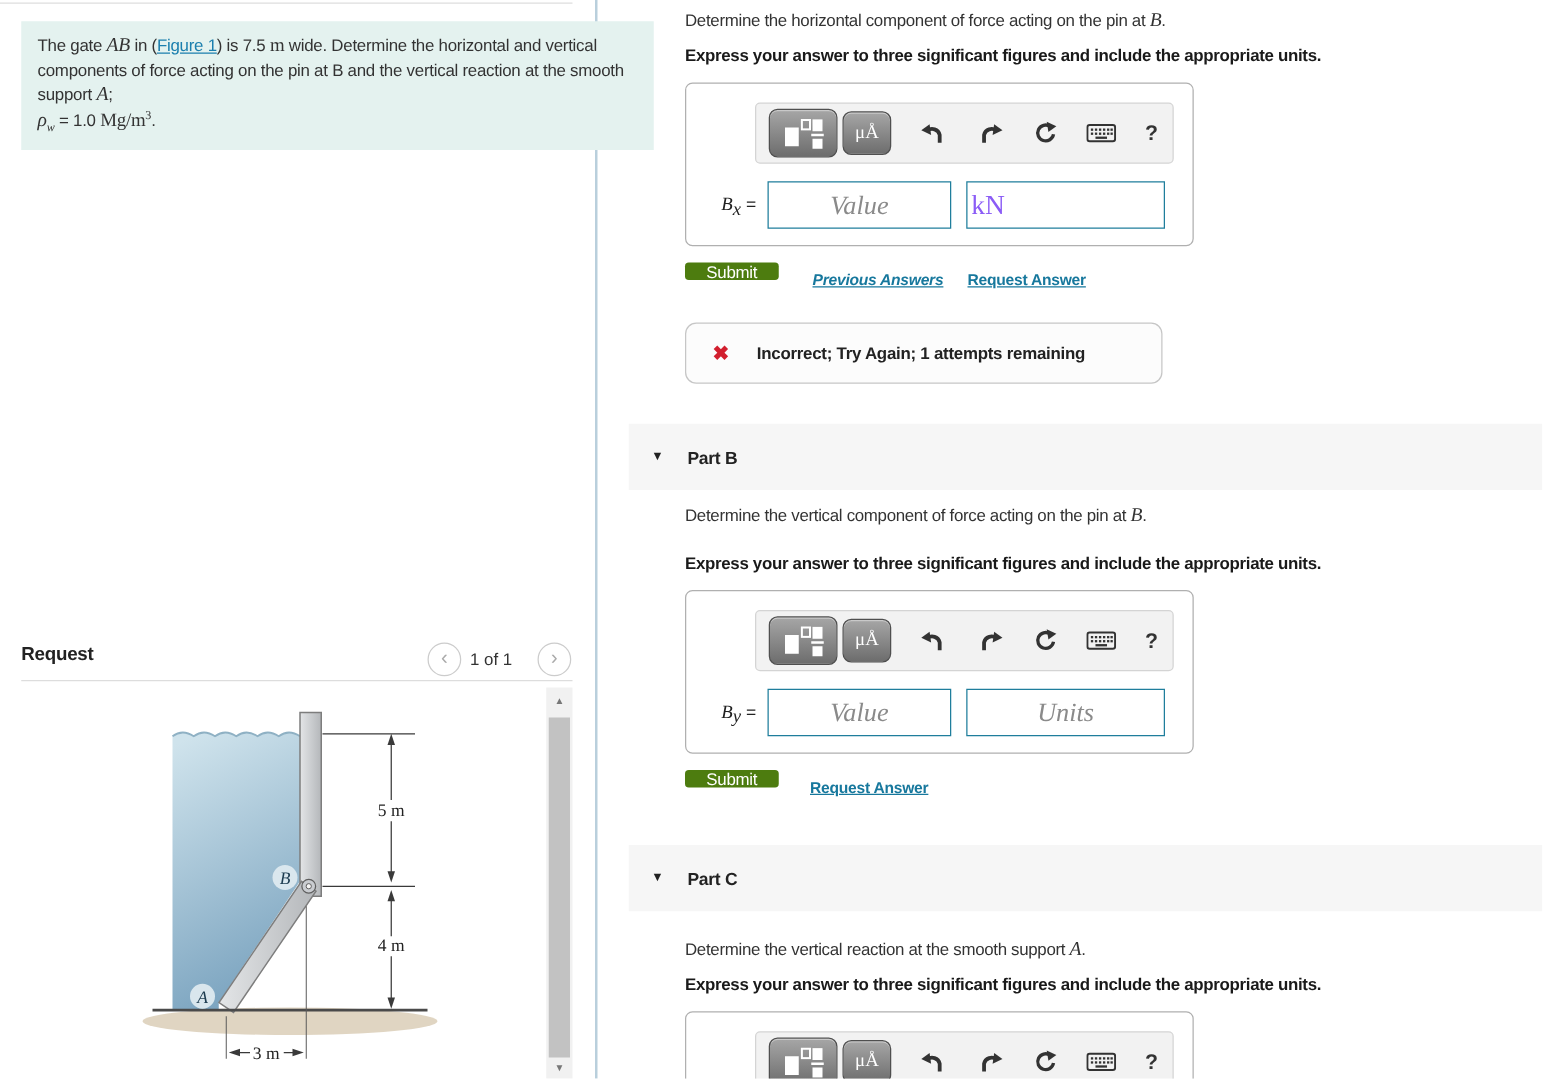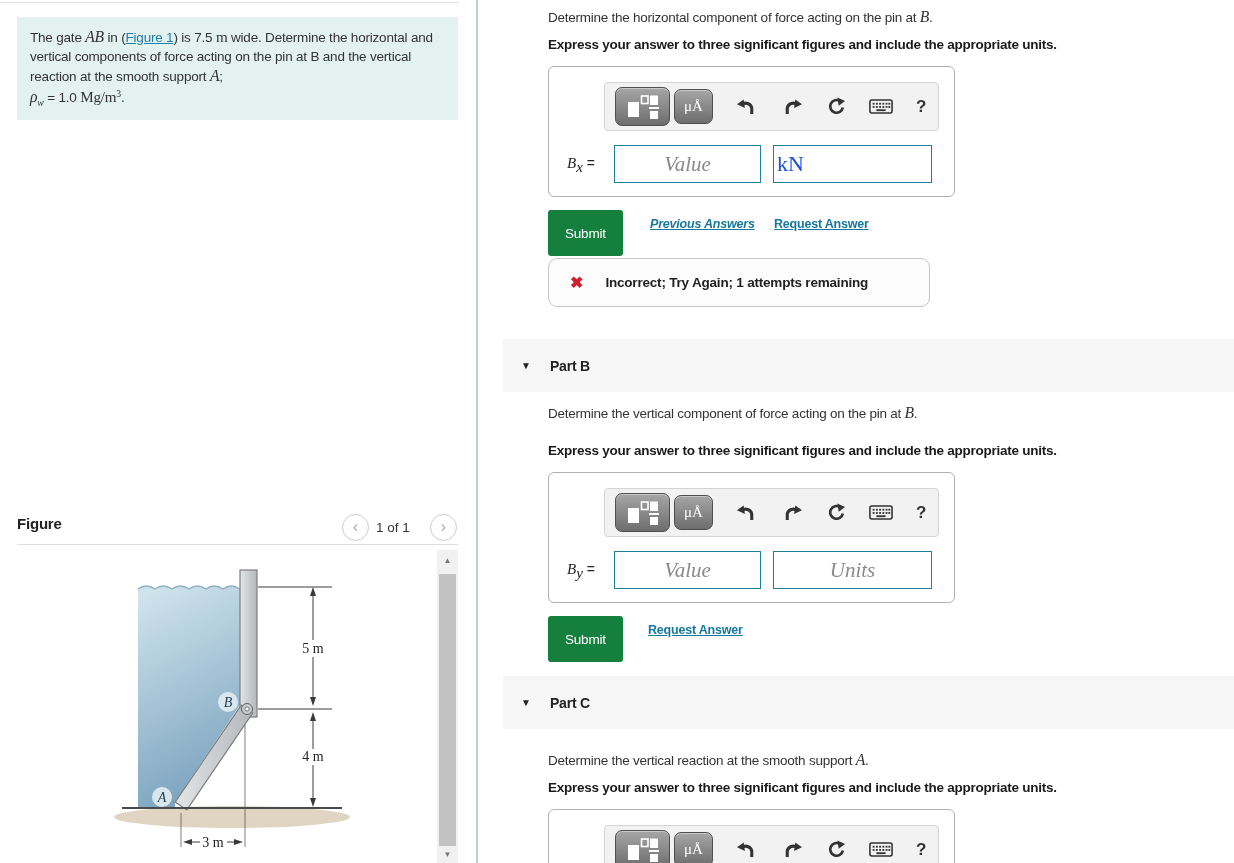--- a/index.html
+++ b/index.html
@@ -8,21 +8,21 @@
     position:relative; width:1234px; height:863px; overflow:hidden;
     font-family:"Liberation Sans", sans-serif; color:#333; background:#fff;
   }
   .abs { position:absolute; }
 
   
   .left-top-border { left:0; top:2px; width:458px; height:1px; background:#dedede; }
   .panel-divider { left:476px; top:0; width:2px; height:863px; background:#b9cfdc; }
 
   .problem-box {
-    left:17px; top:17px; width:441px; height:103px;
+    left:17px; top:17px; width:506px; height:103px;
     background:#e4f2ef; padding:10px 13px; font-size:13.5px; line-height:1.33;
     letter-spacing:-0.2px; color:#333;
   }
   .math { font-family:"Liberation Serif", serif; font-style:italic; font-size:1.16em; }
   .serif { font-family:"Liberation Serif", serif; font-size:1.12em; }
   .problem-box a, .plink { color:#1b7fae; text-decoration:underline; cursor:pointer; }
   sub.small { font-size:0.72em; } sup.small { font-size:0.72em; }
 
   .figure-title { left:17px; top:515px; font-size:15px; font-weight:bold; color:#222; letter-spacing:-0.2px; }
   .pag-btn {
@@ -56,37 +56,37 @@
     border:1px solid #4f4f4f; border-radius:7px;
     background:linear-gradient(#a6a6a6,#6d6d6d);
     box-shadow:inset 0 1px 0 rgba(255,255,255,.4);
     display:flex; align-items:center; justify-content:center; cursor:pointer;
   }
   .tb-btn-main { width:55px; height:39px; margin-right:4px; }
   .tb-btn-micro { width:39px; height:35px; color:#fff; font-size:15px; font-family:"Liberation Serif",serif; }
   .tb-ico { margin-left:23px; cursor:pointer; display:flex; align-items:center; }
   .tb-help { font-size:17px; color:#333; font-weight:bold; }
 
-  .ans-label { position:absolute; left:18px; top:88px; font-size:14px; color:#222; }
+  .ans-label { position:absolute; left:28px; top:88px; font-size:14px; color:#222; }
   .ans-label .math { font-size:15px; }
   .val-input, .unit-input {
     position:absolute; top:78px; height:38px; border:1px solid #1f7e9c; background:#fff;
     font-family:"Liberation Serif", serif; outline:none;
   }
   .val-input { left:65px; width:147px; text-align:center; font-size:21px; color:#222; }
-  .unit-input { left:224px; width:159px; font-size:21px; color:#1d4ed8; }
+  .unit-input { left:224px; width:159px; font-size:21px; color:#8b5cf6; }
   .unit-input.centered { text-align:center; }
   .unit-input.filled { text-align:left; padding-left:3px; font-size:22px; }
   .val-input::placeholder, .unit-input::placeholder {
     font-style:italic; color:#8a8a8a; font-family:"Liberation Serif", serif;
   }
 
   .submit-btn {
-    background:#15803d; color:#fff; border:none; border-radius:3px;
-    height:46px; padding:0 17px; font-size:13.5px; font-family:"Liberation Sans",sans-serif;
+    background:#4d7c0f; color:#fff; border:none; border-radius:3px;
+    height:14px; padding:0 17px; font-size:13.5px; font-family:"Liberation Sans",sans-serif;
     letter-spacing:-0.2px; cursor:pointer;
   }
   .ans-link { font-size:12.5px; font-weight:bold; color:#17789d; text-decoration:underline; letter-spacing:-0.2px; cursor:pointer; }
 
   .feedback-box {
     left:548px; top:258px; width:382px; height:49px;
     border:1px solid #c6c6c6; border-radius:9px; background:#fcfcfc;
     display:flex; align-items:center; padding-left:21px;
   }
   .fb-x { color:#d21f2e; font-size:16px; font-weight:bold; margin-right:22px; }
@@ -105,21 +105,21 @@
 <div class="app">
 
   <div class="abs left-top-border"></div>
   <div class="abs panel-divider"></div>
 
   <div class="abs problem-box">
     <span>The gate </span><span class="math">AB</span><span> in (</span><a class="plink">Figure 1</a><span>) is 7.5 </span><span class="serif">m</span><span> wide. Determine the horizontal and vertical components of force acting on the pin at B and the vertical reaction at the smooth support </span><span class="math">A</span><span>;</span><br>
     <span class="math">ρ</span><sub class="small math">w</sub><span> = 1.0 </span><span class="serif">Mg/m</span><sup class="small serif">3</sup><span>.</span>
   </div>
 
-  <div class="abs figure-title">Figure</div>
+  <div class="abs figure-title">Request</div>
   <div class="abs pag-btn pag-prev"><span>‹</span></div>
   <div class="abs pag-label">1 of 1</div>
   <div class="abs pag-btn pag-next"><span>›</span></div>
   <div class="abs figure-hr"></div>
 
   <svg class="abs" style="left:0;top:545px;" width="470" height="318" viewBox="0 0 470 318">
     <defs>
       <linearGradient id="waterG" x1="0.2" y1="0" x2="0.45" y2="1">
         <stop offset="0" stop-color="#cfe3ec"></stop>
           <stop offset="1" stop-color="#7aa3bf"></stop>

